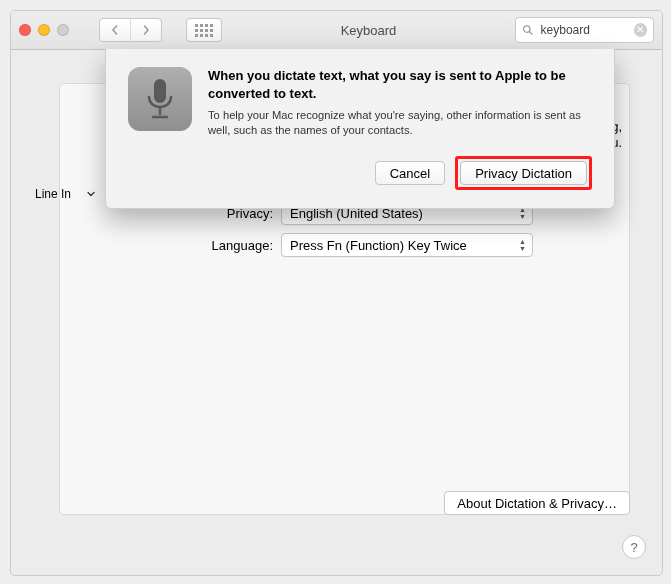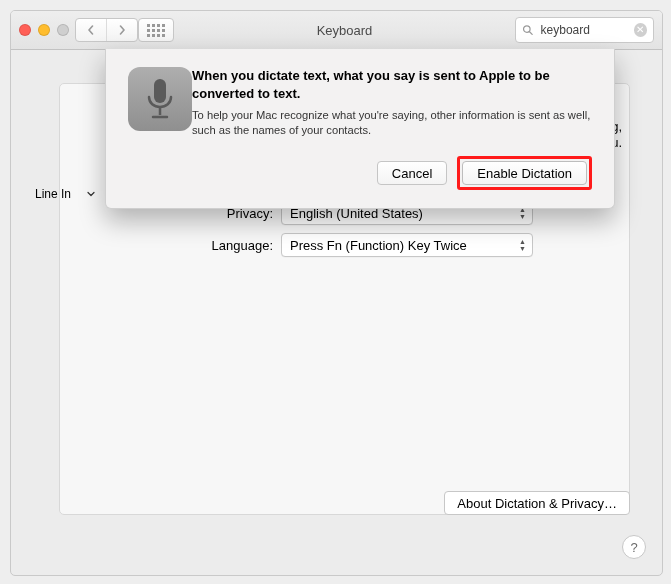--- a/index.html
+++ b/index.html
@@ -1,21 +1,21 @@
 <!DOCTYPE html>
 <html><head>
 <meta charset="utf-8">
 <style>
   html,body{margin:0;padding:0;font-family:-apple-system,"Helvetica Neue",Arial,sans-serif;font-size:13px;color:#000;}
   body{background:#fff;}
   .stage{position:relative;width:671px;height:584px;background:#eee;}
   .window{position:absolute;left:10px;top:10px;width:651px;height:564px;background:#ececec;border:1px solid #c9c9c9;border-radius:5px;overflow:hidden;}
 
   
-  .titlebar{height:38px;background:linear-gradient(#eeeeee,#e3e3e3);border-bottom:1px solid #c2c2c2;display:flex;align-items:center;padding:0 8px;gap:0;}
+  .titlebar{height:38px;background:linear-gradient(#eeeeee,#e3e3e3);border-bottom:1px solid #c2c2c2;display:flex;align-items:center;padding:0 8px;gap:24px;}
   .traffic{display:flex;gap:7px;margin-right:6px;}
   .dot{width:12px;height:12px;border-radius:50%;box-shadow:inset 0 0 0 1px rgba(0,0,0,0.12);}
   .close{background:#ff5f56;}
   .min{background:#ffbd2e;}
   .zoom{background:#cfcfcf;}
   .tb-group{display:flex;border:1px solid #c7c7c7;border-radius:4px;overflow:hidden;background:linear-gradient(#fff,#f3f3f3);}
   .tb-btn{width:30px;height:22px;display:flex;align-items:center;justify-content:center;border-right:1px solid #dcdcdc;color:#888;}
   .tb-btn:last-child{border-right:none;}
   .grid-icon{display:grid;grid-template-columns:repeat(4,3px);grid-template-rows:repeat(3,3px);gap:2px;}
   .grid-icon span{background:#999;display:block;width:3px;height:3px;}
@@ -30,21 +30,21 @@
   .linein{position:absolute;left:24px;top:176px;font-size:12px;color:#000;display:flex;align-items:center;gap:16px;}
   .row{position:absolute;display:flex;align-items:center;gap:8px;}
   .lbl{width:84px;text-align:right;color:#000;}
   .select{flex:0 0 auto;display:flex;align-items:center;justify-content:space-between;background:#fff;border:1px solid #c7c7c7;border-radius:4px;height:22px;padding:0 6px 0 8px;font-size:13px;box-shadow:0 0.5px 0 rgba(0,0,0,0.05);}
   .stepper{display:flex;flex-direction:column;font-size:7px;line-height:7px;color:#555;margin-left:6px;}
   .about-btn{position:absolute;right:32px;bottom:60px;background:#fff;border:1px solid #c7c7c7;border-radius:4px;height:22px;padding:0 12px;font-size:13px;display:flex;align-items:center;}
   .help{position:absolute;right:16px;bottom:16px;width:22px;height:22px;border:1px solid #c7c7c7;border-radius:50%;background:#fff;display:flex;align-items:center;justify-content:center;color:#6b6b6b;font-size:13px;}
 
   
   .sheet{position:absolute;left:94px;top:38px;width:464px;background:#f3f2f2;border:1px solid #cfcfcf;border-top:none;border-radius:0 0 6px 6px;box-shadow:0 12px 26px rgba(0,0,0,0.28);padding:18px 22px 18px 22px;}
-  .sheet-body{display:flex;gap:0;}
+  .sheet-body{display:flex;gap:16px;}
   .sheet-icon{width:64px;height:64px;border-radius:12px;background:linear-gradient(#aeaeae,#8f8f8f);display:flex;align-items:center;justify-content:center;flex-shrink:0;}
   .sheet-text b{display:block;font-size:13px;font-weight:700;margin-bottom:6px;line-height:1.35;}
   .sheet-text p{margin:0;font-size:11.2px;color:#333;line-height:1.35;}
   .sheet-actions{display:flex;justify-content:flex-end;gap:10px;margin-top:18px;align-items:center;}
   .btn{height:22px;padding:0 14px;border:1px solid #c5c5c5;border-radius:4px;background:linear-gradient(#ffffff,#f4f4f4);font-size:13px;display:flex;align-items:center;cursor:default;}
   .highlight{border:3px solid #ff1b1b;border-radius:3px;padding:2px;}
   .highlight .btn{border-color:#bdbdbd;}
   svg{display:block;}
 </style>
 </head>
@@ -156,20 +156,20 @@
           <b>When you dictate text, what you say is sent to Apple to be converted to text.</b>
           <p>To help your Mac recognize what you're saying, other information is sent as well, such as the names of your contacts.</p>
         </div>
       </div>
       <div class="sheet-actions">
         <div class="btn">
           <span>Cancel</span>
         </div>
         <div class="highlight">
           <div class="btn">
-            <span>Enable Dictation</span>
+            <span>Privacy Dictation</span>
           </div>
         </div>
       </div>
     </div>
 
   </div>
 </div>
 
 </body></html>

